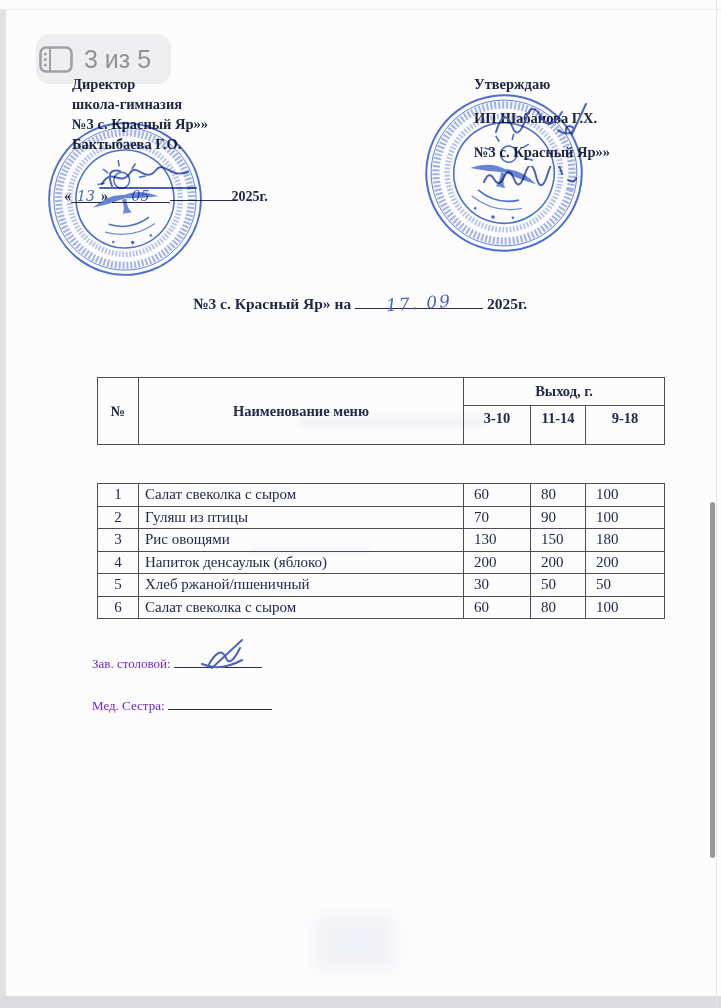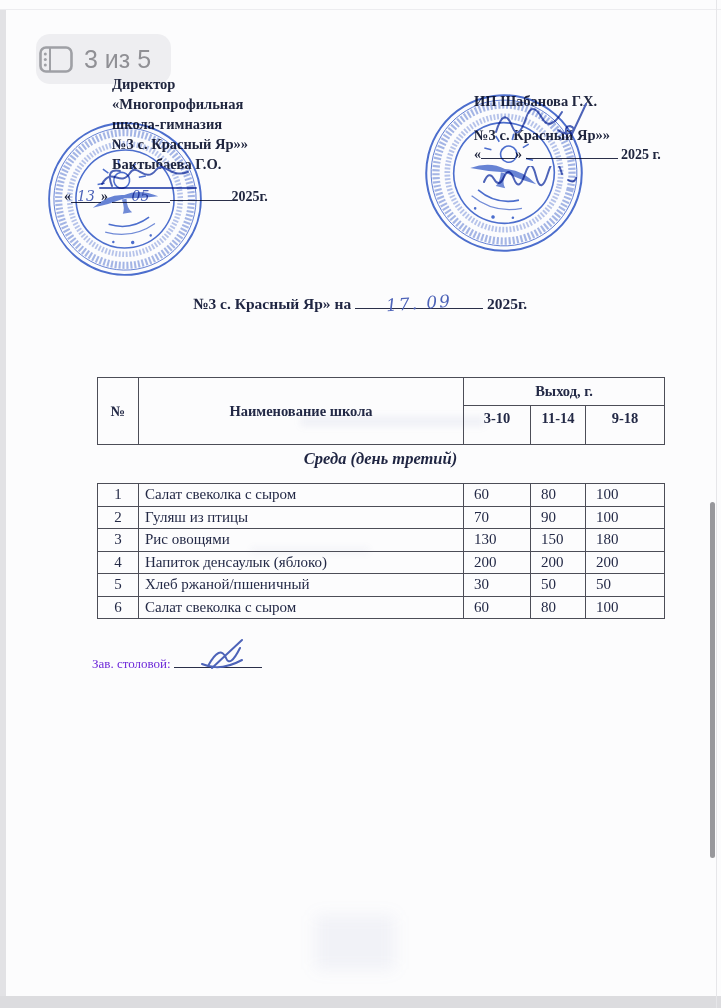--- a/index.html
+++ b/index.html
@@ -18,21 +18,21 @@
     position:absolute;left:36px;top:34px;height:50px;display:flex;align-items:center;gap:11px;
     background:#eeeef1;border-radius:14px;padding:0 20px 0 3px;
     font-family:"Liberation Sans",sans-serif;font-size:25px;color:#909095;
   }
   .pill svg{display:block;}
 
   
   .scroll-thumb{position:absolute;left:710px;top:502px;width:5px;height:356px;border-radius:3px;background:#98989c;}
 
   
-  .director{position:absolute;left:72px;top:74px;width:240px;font-weight:bold;font-size:14.5px;line-height:20px;margin-left:40px;}
+  .director{position:absolute;left:72px;top:74px;width:240px;font-weight:bold;font-size:14.5px;line-height:20px;}
   .approve{position:absolute;left:474px;top:76px;width:230px;font-weight:bold;font-size:14.5px;line-height:17px;}
   .approve .gap{height:17px;}
   .dateline{font-weight:bold;font-size:14px;white-space:nowrap;}
   .blank{display:inline-block;border-bottom:1.5px solid #2a2f49;height:14px;vertical-align:baseline;text-decoration:underline;}
   .hand{font-family:"DejaVu Serif",serif;font-style:italic;color:#4d63b8;font-weight:normal;}
 
   .sig{position:absolute;}
   .sig path{fill:none;stroke:#4d63b8;stroke-width:2;stroke-linecap:round;}
 
   
@@ -108,46 +108,42 @@
         <path d="M68,137 q32,15 64,0" stroke-width="1.5" opacity=".8"></path>
         <circle cx="100" cy="156" r="2.2" fill="currentColor" stroke="none"></circle>
         <circle cx="76" cy="151" r="1.6" fill="currentColor" stroke="none"></circle>
         <circle cx="124" cy="151" r="1.6" fill="currentColor" stroke="none"></circle>
       </g>
     </defs>
   </svg>
 
   <div class="director">
     <div>Директор</div>
-    <div>«Многопрофильная</div>
     <div>школа-гимназия</div>
     <div>№3 с. Красный Яр»»</div>
     <div>Бактыбаева Г.О.</div>
   </div>
   <svg class="sig" style="left:96px;top:162px;" width="110" height="30" viewBox="0 0 110 30">
     <path d="M16,24 q-7,-18 8,-15 M6,22 C16,4 24,26 34,11 C41,0 49,22 60,8 C68,-2 74,17 92,10"></path>
     <path d="M4,26 h96" stroke-width="1.4"></path>
   </svg>
   <div class="dateline" style="position:absolute;left:64px;top:186px;">
     <span>«</span><span class="blank" style="width:30px;text-align:center;"><span class="hand">13</span></span><span>»</span>
     <span class="blank" style="width:58px;text-align:center;"><span class="hand">05</span></span><span class="blank" style="width:62px;"></span><span>2025г.</span>
   </div>
   <svg class="stamp stamp-left" viewBox="0 0 200 200">
     <use href="#stamp"></use>
   </svg>
 
   <div class="approve">
+    <div>Утверждаю</div>
     <div class="gap"></div>
     <div>ИП Шабанова Г.Х.</div>
     <div class="gap"></div>
     <div>№3 с. Красный Яр»»</div>
-    <div class="dateline">
-      <span>«</span><span class="blank" style="width:34px;"></span><span>»</span>
-      <span class="blank" style="width:92px;"></span> <span>2025 г.</span>
-    </div>
   </div>
   <svg class="sig" style="left:488px;top:100px;" width="110" height="40" viewBox="0 0 110 40">
     <path d="M8,32 q8,-26 16,-6 q6,16 14,-8 q6,-18 16,0 q8,14 20,-6 M84,34 L98,4"></path>
     <path d="M70,30 q8,6 14,2 q4,-4 -2,-6 q-5,0 -4,6"></path>
   </svg>
   <svg class="sig" style="left:480px;top:166px;" width="100" height="22" viewBox="0 0 100 22">
     <path d="M4,16 q5,-12 10,-3 t10,-2 t10,2 t11,-5 t11,2 t12,-3 t14,1 M88,14 q6,4 8,-2"></path>
   </svg>
   <svg class="stamp stamp-right" viewBox="0 0 200 200">
     <use href="#stamp"></use>
@@ -165,32 +161,31 @@
     <colgroup>
         <col style="width:41px">
         <col style="width:325px">
         <col style="width:67px">
         <col style="width:55px">
         <col style="width:79px">
       </colgroup>
     <tbody>
       <tr class="h1">
         <td rowspan="2">№</td>
-        <td rowspan="2">Наименование школа</td>
+        <td rowspan="2">Наименование меню</td>
         <td colspan="3">Выход, г.</td>
       </tr>
       <tr class="h2">
         <td>3-10</td>
         <td>11-14</td>
         <td>9-18</td>
       </tr>
     </tbody>
   </table>
 
-  <div class="day-heading">Среда  (день третий)</div>
 
   <table class="tbl data-tbl">
     <colgroup>
         <col style="width:41px">
         <col style="width:325px">
         <col style="width:67px">
         <col style="width:55px">
         <col style="width:79px">
       </colgroup>
     <tbody>
@@ -245,16 +240,20 @@
       </tbody>
   </table>
 
   <div class="footline" style="top:653px;">
     <span>Зав. столовой:</span>
     <span class="blank" style="width:88px;"></span>
   </div>
   <svg class="sig" style="left:198px;top:636px;" width="80" height="36" viewBox="0 0 80 36">
     <path d="M14,32 L44,4 M10,30 q12,-22 18,-8 q4,10 14,-10 M4,28 q18,8 40,-4"></path>
   </svg>
+  <div class="footline" style="top:695px;">
+    <span>Мед. Сестра:</span>
+    <span class="blank" style="width:104px;"></span>
+  </div>
 
   <div class="scroll-thumb"></div>
 
 </div>
 
 </body></html>

